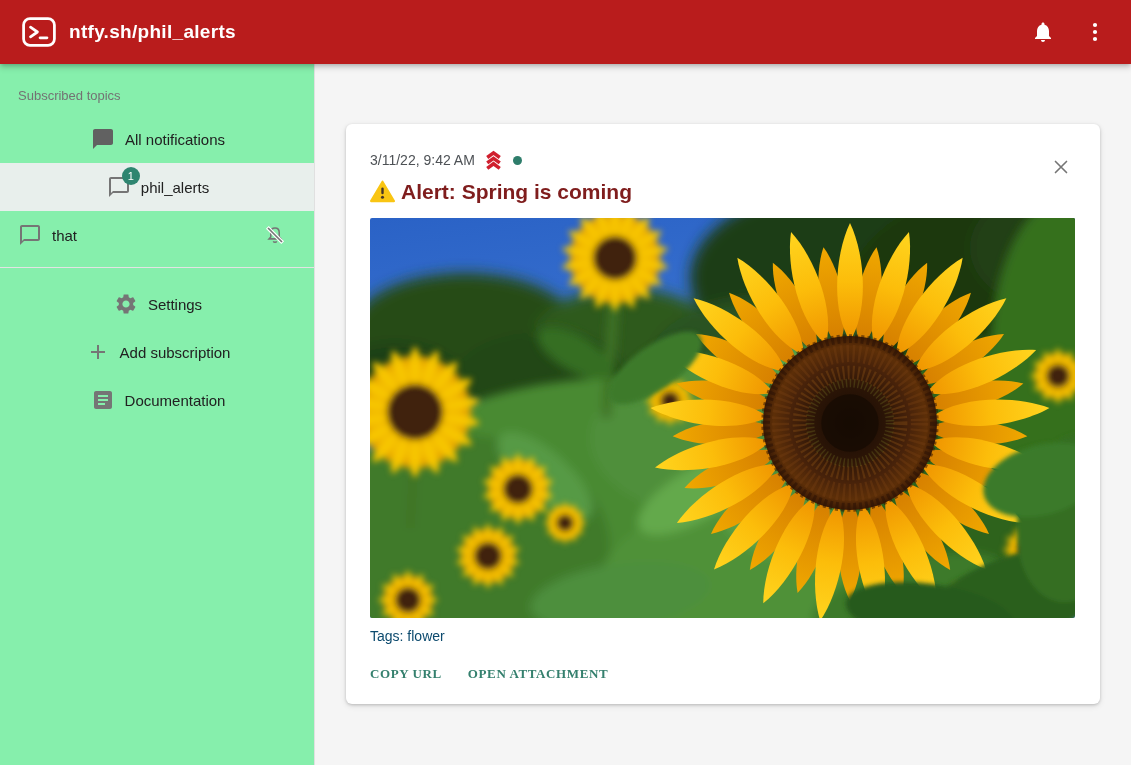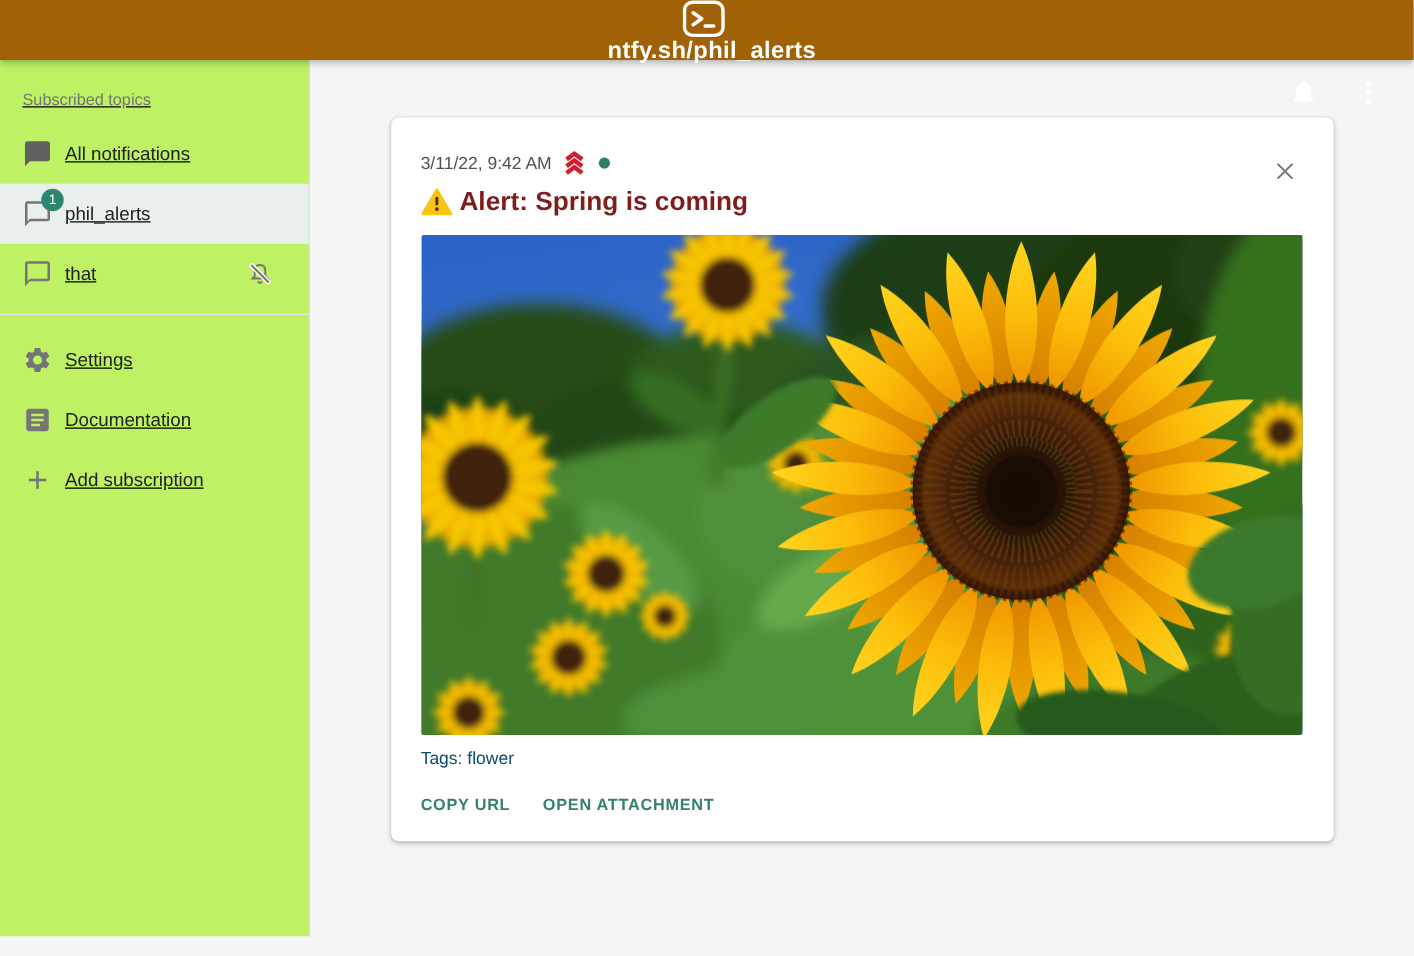--- a/index.html
+++ b/index.html
@@ -1,67 +1,67 @@
 <!DOCTYPE html>
 <html><head>
 <meta charset="utf-8">
 <style>
   * { box-sizing: border-box; }
   html,body { margin:0; padding:0; width:1131px; height:765px; overflow:hidden;
               font-family:"Liberation Sans", sans-serif; background:#f5f5f5; }
 
   
-  .appbar { height:48px; background:#a16207; color:#fff; display:flex; align-items:center;
+  .appbar { height:64px; background:#b91c1c; color:#fff; display:flex; align-items:center;
             padding:0 14px 0 22px; position:relative; z-index:10;
-            box-shadow:0 2px 4px -1px rgba(0,0,0,.2), 0 4px 6px 0 rgba(0,0,0,.14);flex-direction:column; }
+            box-shadow:0 2px 4px -1px rgba(0,0,0,.2), 0 4px 6px 0 rgba(0,0,0,.14); }
   .logo { display:flex; margin-right:13px; }
   .appbar-title { font-size:19px; font-weight:700; letter-spacing:.3px; margin:0; }
   .appbar-actions { margin-left:auto; display:flex; align-items:center; gap:8px; }
   .iconbtn { background:none; border:none; padding:10px; cursor:pointer; display:flex;
              align-items:center; justify-content:center; border-radius:50%; color:#fff; }
 
   
   .layout { display:flex; height:701px; }
 
   
-  .sidebar { width:248px; background:#bef264; border-right:1px solid #e0e0e0; padding-top:6px;text-decoration:underline; }
+  .sidebar { width:315px; background:#86efac; border-right:1px solid #e0e0e0; padding-top:6px; }
   .section-label { padding:18px 16px 12px 18px; font-size:13px; color:#737373; }
-  .nav-item { height:48px; display:flex; align-items:center; padding:0 16px 0 18px; cursor:pointer; }
+  .nav-item { height:48px; display:flex; align-items:center; padding:0 16px 0 18px; cursor:pointer;justify-content:center; }
   .nav-item.selected { background:#e8efec; }
   .nav-icon { width:24px; height:24px; margin-right:10px; position:relative; flex:none; display:flex; }
   .nav-label { font-size:15px; color:#212121; }
   .badge { position:absolute; top:-8px; right:-9px; min-width:18px; height:18px; padding:0 3px;
            border-radius:9px; background:#2e8570; color:#fff; font-size:11px;
            display:flex; align-items:center; justify-content:center; }
   .right-icon { margin-left:auto; margin-right:12px; display:flex; }
   .divider { border:none; border-top:1px solid #e3e3e3; margin:8px 0; }
   .menu-group { padding-top:4px; }
 
   
   .main { flex:1; position:relative; }
-  .card { width:754px; margin:46px auto 0; background:#fff; border-radius:6px;
+  .card { width:754px; margin:60px auto 0; background:#fff; border-radius:6px;
           box-shadow:0 1px 3px rgba(0,0,0,.18), 0 2px 6px rgba(0,0,0,.10);
           padding:26px 24px 10px; position:relative; }
   .close-btn { position:absolute; top:26px; right:22px; background:none; border:none;
                padding:6px; cursor:pointer; display:flex; }
   .time-row { display:flex; align-items:center; gap:5px; }
   .timestamp { font-size:14px; color:#4d5155; }
   .prio { display:flex; margin-left:3px; }
   .newdot { width:9px; height:9px; border-radius:50%; background:#2e7d6b; margin-left:4px; }
   .card-title { margin:9px 0 0; font-size:21px; font-weight:700; color:#7f1d1d;
                 display:flex; align-items:center; gap:6px; }
   .warn { display:flex; }
   .card-body { margin:6px 0 0; font-size:15px; color:#28292b; }
   .attachment { margin:14px 0 0; width:705px; height:400px; border-radius:2px; overflow:hidden;
                 cursor:pointer; line-height:0; }
   .tags { margin-top:10px; font-size:14px; color:#0c4a6e; }
   .actions { margin-top:10px; display:flex; gap:26px; }
   .actions button { background:none; border:none; color:#35806e; font-weight:700; font-size:13px;
                     letter-spacing:.6px; padding:12px 0; cursor:pointer;
-                    font-family:Liberation Sans, sans-serif; }
+                    font-family:Liberation Serif, serif; }
 </style>
 </head>
 <body>
 
 <header class="appbar">
   <span class="logo">
     <svg width="34" height="30" viewBox="0 0 32 28">
       <rect x="1.5" y="1.5" width="29" height="25" rx="6" fill="none" stroke="#fff" stroke-width="2.6"></rect>
       <polyline points="8,9.5 14.5,14 8,18.5" fill="none" stroke="#fff" stroke-width="2.6" stroke-linecap="round" stroke-linejoin="round"></polyline>
       <line x1="17" y1="19.5" x2="23.5" y2="19.5" stroke="#fff" stroke-width="2.6" stroke-linecap="round"></line>
@@ -132,32 +132,32 @@
         <span class="nav-icon">
           <svg width="24" height="24" viewBox="0 0 24 24">
               <path fill="#757575" d="M19.14 12.94c.04-.3.06-.61.06-.94 0-.32-.02-.64-.07-.94l2.03-1.58c.18-.14.23-.41.12-.61l-1.92-3.32c-.12-.22-.37-.29-.59-.22l-2.39.96c-.5-.38-1.03-.7-1.62-.94l-.36-2.54c-.04-.24-.24-.41-.48-.41h-3.84c-.24 0-.43.17-.47.41l-.36 2.54c-.59.24-1.13.57-1.62.94l-2.39-.96c-.22-.08-.47 0-.59.22L2.74 8.87c-.12.21-.08.47.12.61l2.03 1.58c-.05.3-.09.63-.09.94s.02.64.07.94l-2.03 1.58c-.18.14-.23.41-.12.61l1.92 3.32c.12.22.37.29.59.22l2.39-.96c.5.38 1.03.7 1.62.94l.36 2.54c.05.24.24.41.48.41h3.84c.24 0 .44-.17.47-.41l.36-2.54c.59-.24 1.13-.56 1.62-.94l2.39.96c.22.08.47 0 .59-.22l1.92-3.32c.12-.22.07-.47-.12-.61l-2.01-1.58zM12 15.6c-1.98 0-3.6-1.62-3.6-3.6s1.62-3.6 3.6-3.6 3.6 1.62 3.6 3.6-1.62 3.6-3.6 3.6z"></path>
             </svg>
         </span>
         <span class="nav-label">Settings</span>
       </div>
       <div class="nav-item">
         <span class="nav-icon">
           <svg width="24" height="24" viewBox="0 0 24 24">
+              <path d="M12 5v14M5 12h14" stroke="#757575" stroke-width="2" fill="none"></path>
+            </svg>
+        </span>
+        <span class="nav-label">Add subscription</span>
+      </div>
+      <div class="nav-item">
+        <span class="nav-icon">
+          <svg width="24" height="24" viewBox="0 0 24 24">
               <path fill="#757575" d="M19 3H5c-1.1 0-2 .9-2 2v14c0 1.1.9 2 2 2h14c1.1 0 2-.9 2-2V5c0-1.1-.9-2-2-2zm-5 14H7v-2h7v2zm3-4H7v-2h10v2zm0-4H7V7h10v2z"></path>
             </svg>
         </span>
         <span class="nav-label">Documentation</span>
-      </div>
-      <div class="nav-item">
-        <span class="nav-icon">
-          <svg width="24" height="24" viewBox="0 0 24 24">
-              <path d="M12 5v14M5 12h14" stroke="#757575" stroke-width="2" fill="none"></path>
-            </svg>
-        </span>
-        <span class="nav-label">Add subscription</span>
       </div>
     </div>
   </nav>
 
   <main class="main">
     <section class="card">
       <button class="close-btn">
         <svg width="22" height="22" viewBox="0 0 24 24">
           <path d="M6 6 L18 18 M18 6 L6 18" stroke="#757575" stroke-width="1.8" stroke-linecap="round"></path>
         </svg>

